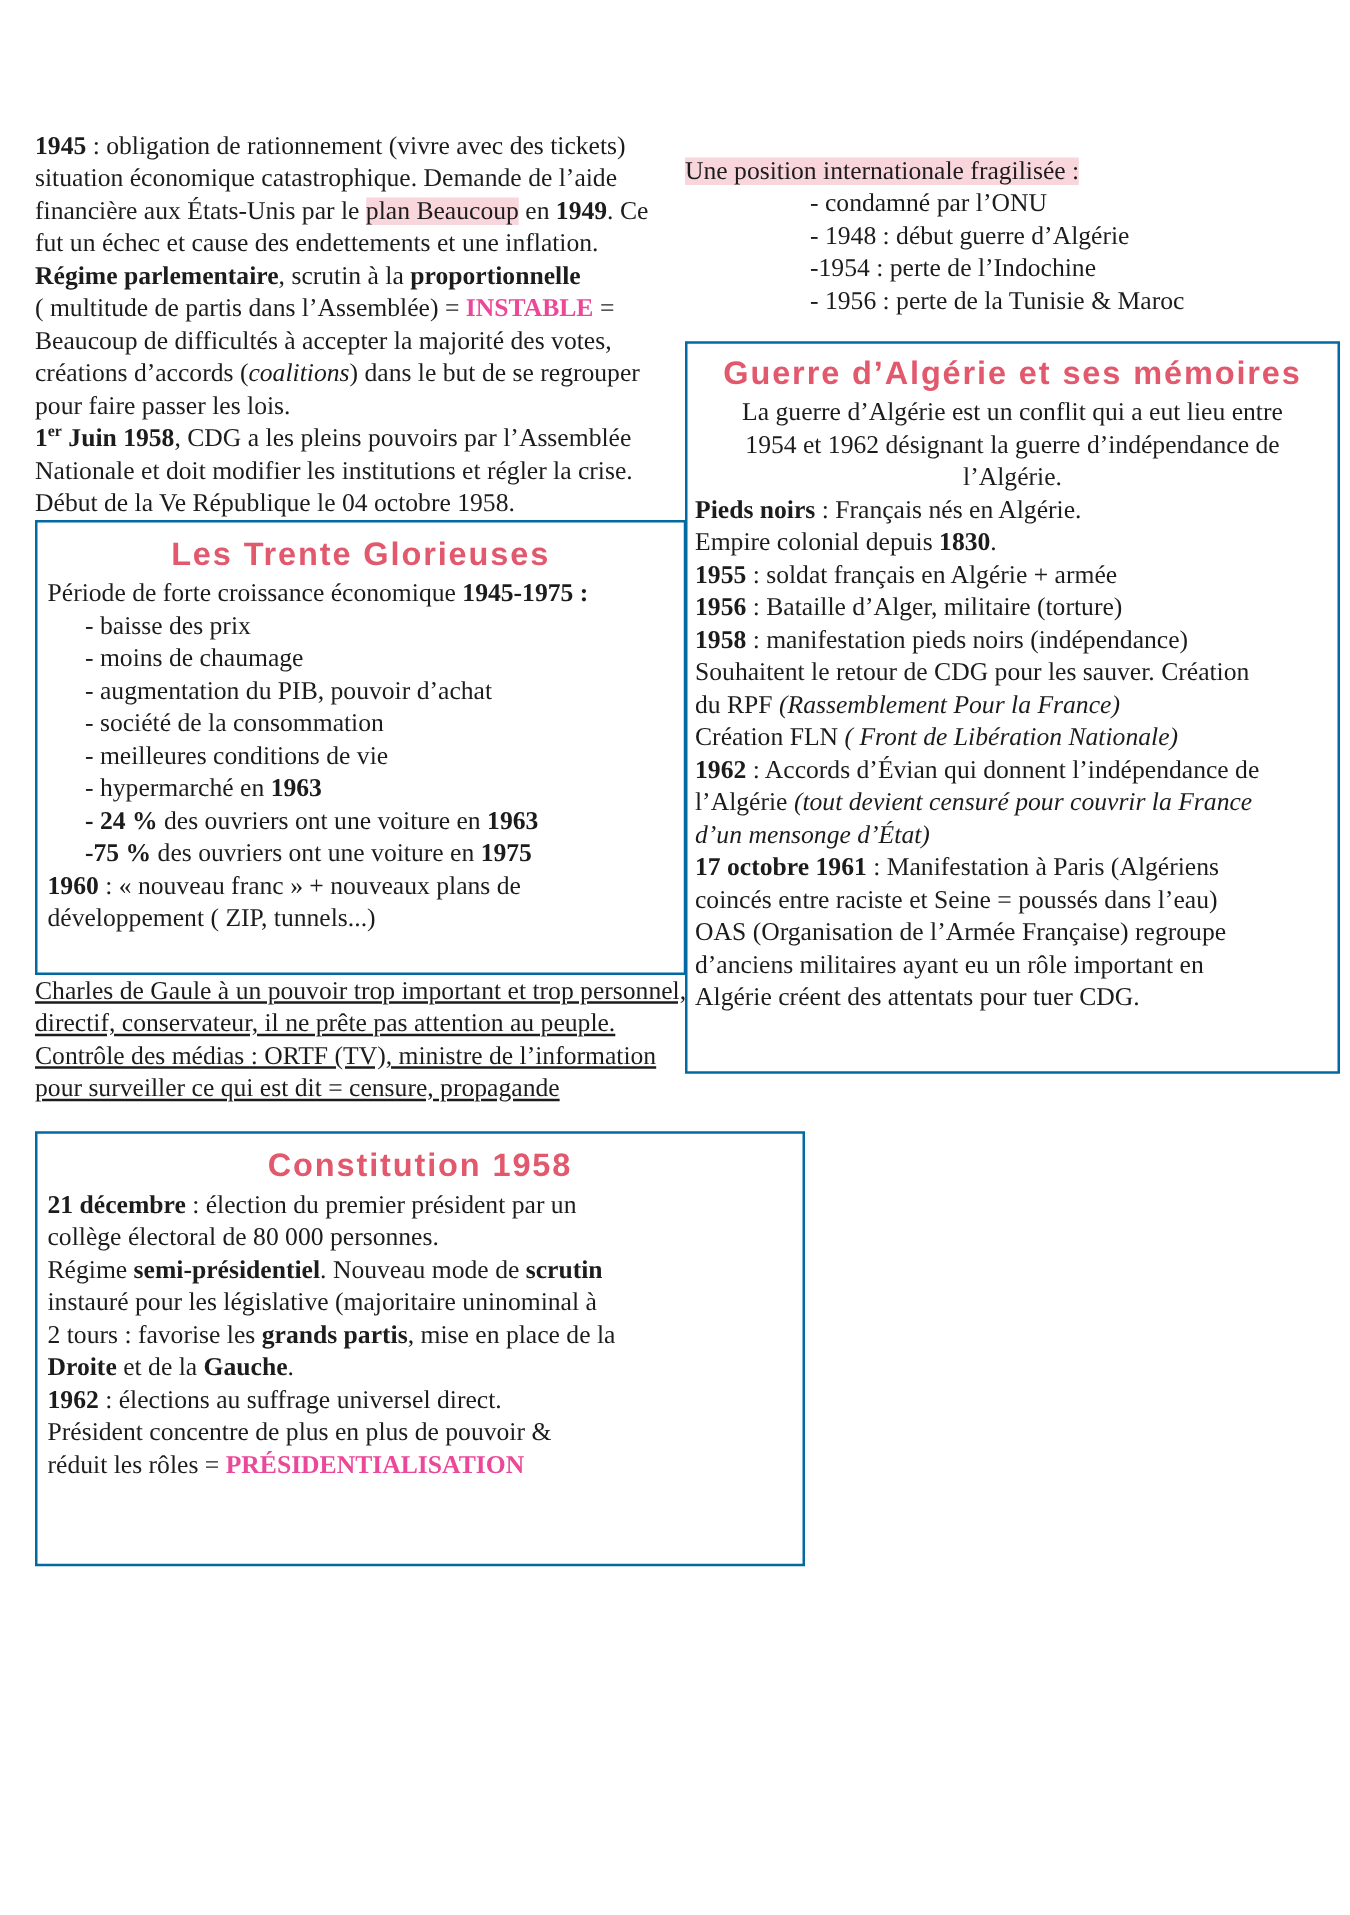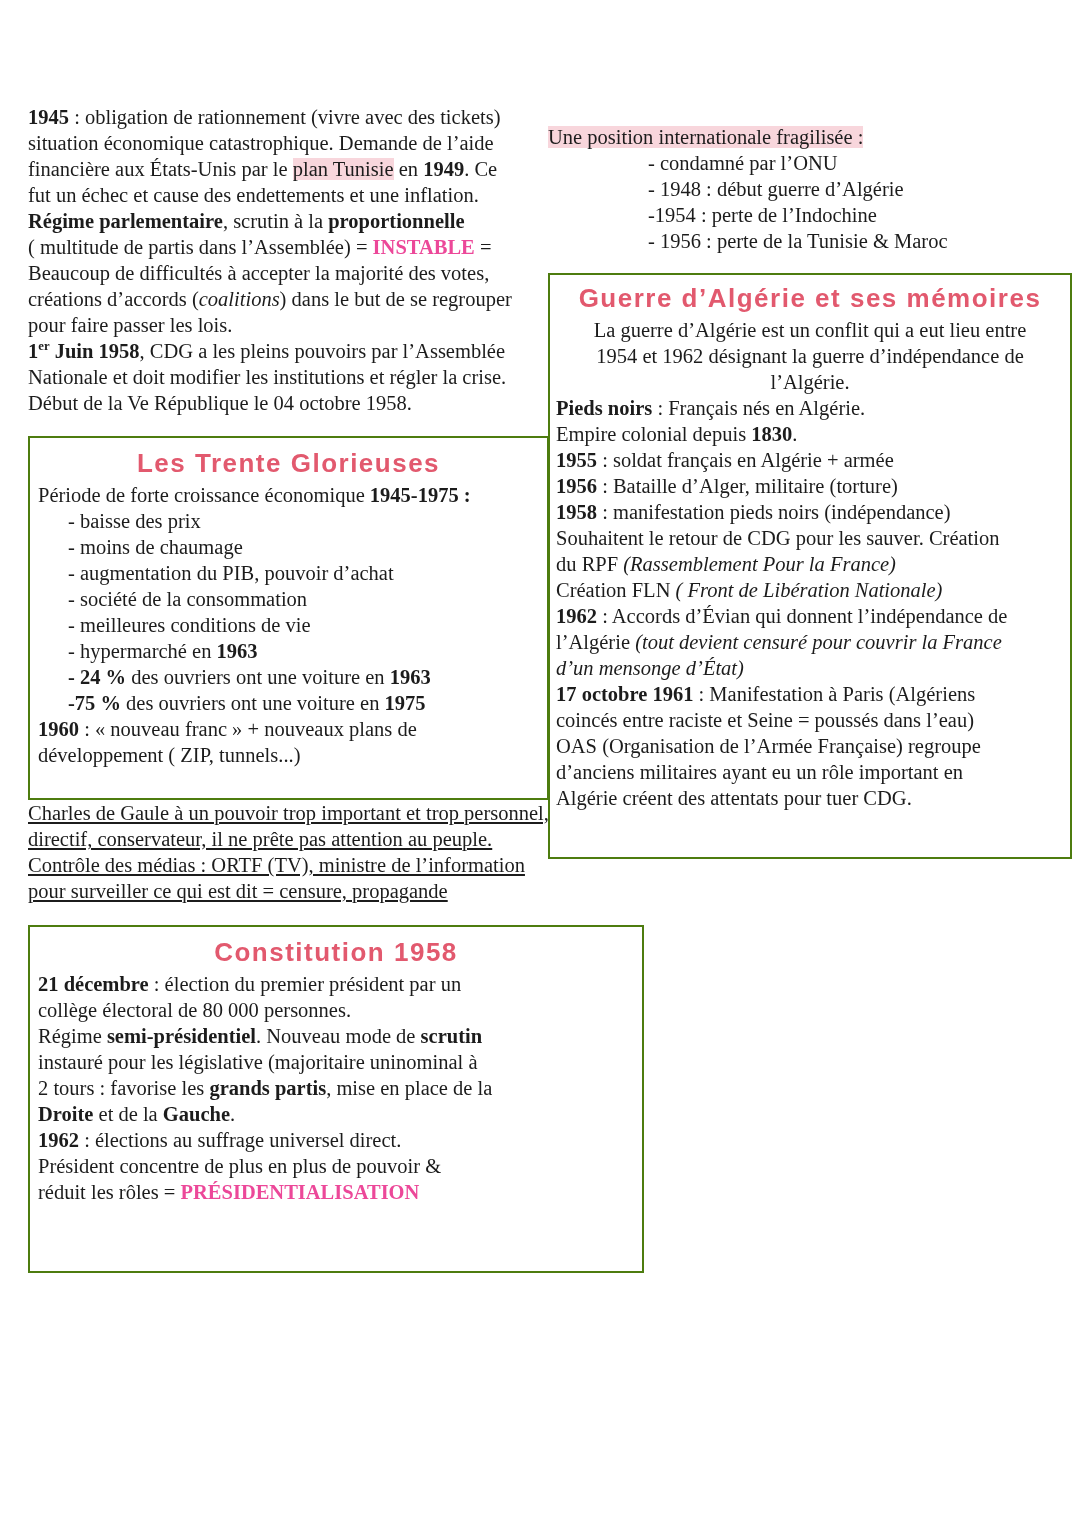--- a/index.html
+++ b/index.html
@@ -26,25 +26,25 @@
   .hl{background:#f8d6dc;}
   .pk{color:#ec4899;font-weight:bold;}
   .sup{vertical-align:super;font-size:0.62em;line-height:0;}
   .g16{margin-top:16px;}
   .g20{margin-top:20px;}
   .g24{margin-top:24px;}
   .g25{margin-top:25px;text-decoration:underline;}
   .g26{margin-top:26px;}
 
   .pinkbox{
-    border:2px solid #4d7c0f;
+    border:2px solid #0369a1;
     padding:6px 8px 30px 8px;
     box-sizing:border-box;
   }
-  .box-trente{margin-top:20px;width:521px;}
+  .box-trente{margin-top:0;width:521px;}
   .box-constitution{margin-top:21px;width:616px;padding-bottom:66px;}
   .box-algerie{margin-top:19px;width:524px;padding:4px 6px 46px 6px;}
 
   .boxtitle{
     font-family:"Liberation Sans","DejaVu Sans",sans-serif;
     font-weight:bold;
     color:#e2596e;
     font-size:26px;
     line-height:38px;
     text-align:center;
@@ -54,21 +54,21 @@
   .rheading{margin-left:76px;}
   .rlist{margin-left:100px;}
   .centered{text-align:center;}
 </style>
 </head>
 <body>
 
 <div class="col col-left">
   <p class="body"><span class="b">1945</span><span> : obligation de rationnement (vivre avec des tickets)
 situation économique catastrophique. Demande de l’aide
-financière aux États-Unis par le </span><span class="hl">plan Tunisie</span><span> en </span><span class="b">1949</span><span>. Ce
+financière aux États-Unis par le </span><span class="hl">plan Beaucoup</span><span> en </span><span class="b">1949</span><span>. Ce
 fut un échec et cause des endettements et une inflation.</span></p>
   <p class="body g24"><span class="b">Régime parlementaire</span><span>, scrutin à la </span><span class="b">proportionnelle</span><span>
 ( multitude de partis dans l’Assemblée) = </span><span class="pk">INSTABLE</span><span> =
 Beaucoup de difficultés à accepter la majorité des votes,
 créations d’accords (</span><span class="i">coalitions</span><span>) dans le but de se regrouper
 pour faire passer les lois.</span></p>
   <p class="body g16"><span class="b">1</span><span class="b sup">er</span><span class="b"> Juin 1958</span><span>, CDG a les pleins pouvoirs par l’Assemblée
 Nationale et doit modifier les institutions et régler la crise.
 Début de la Ve République le 04 octobre 1958.</span></p>
 

